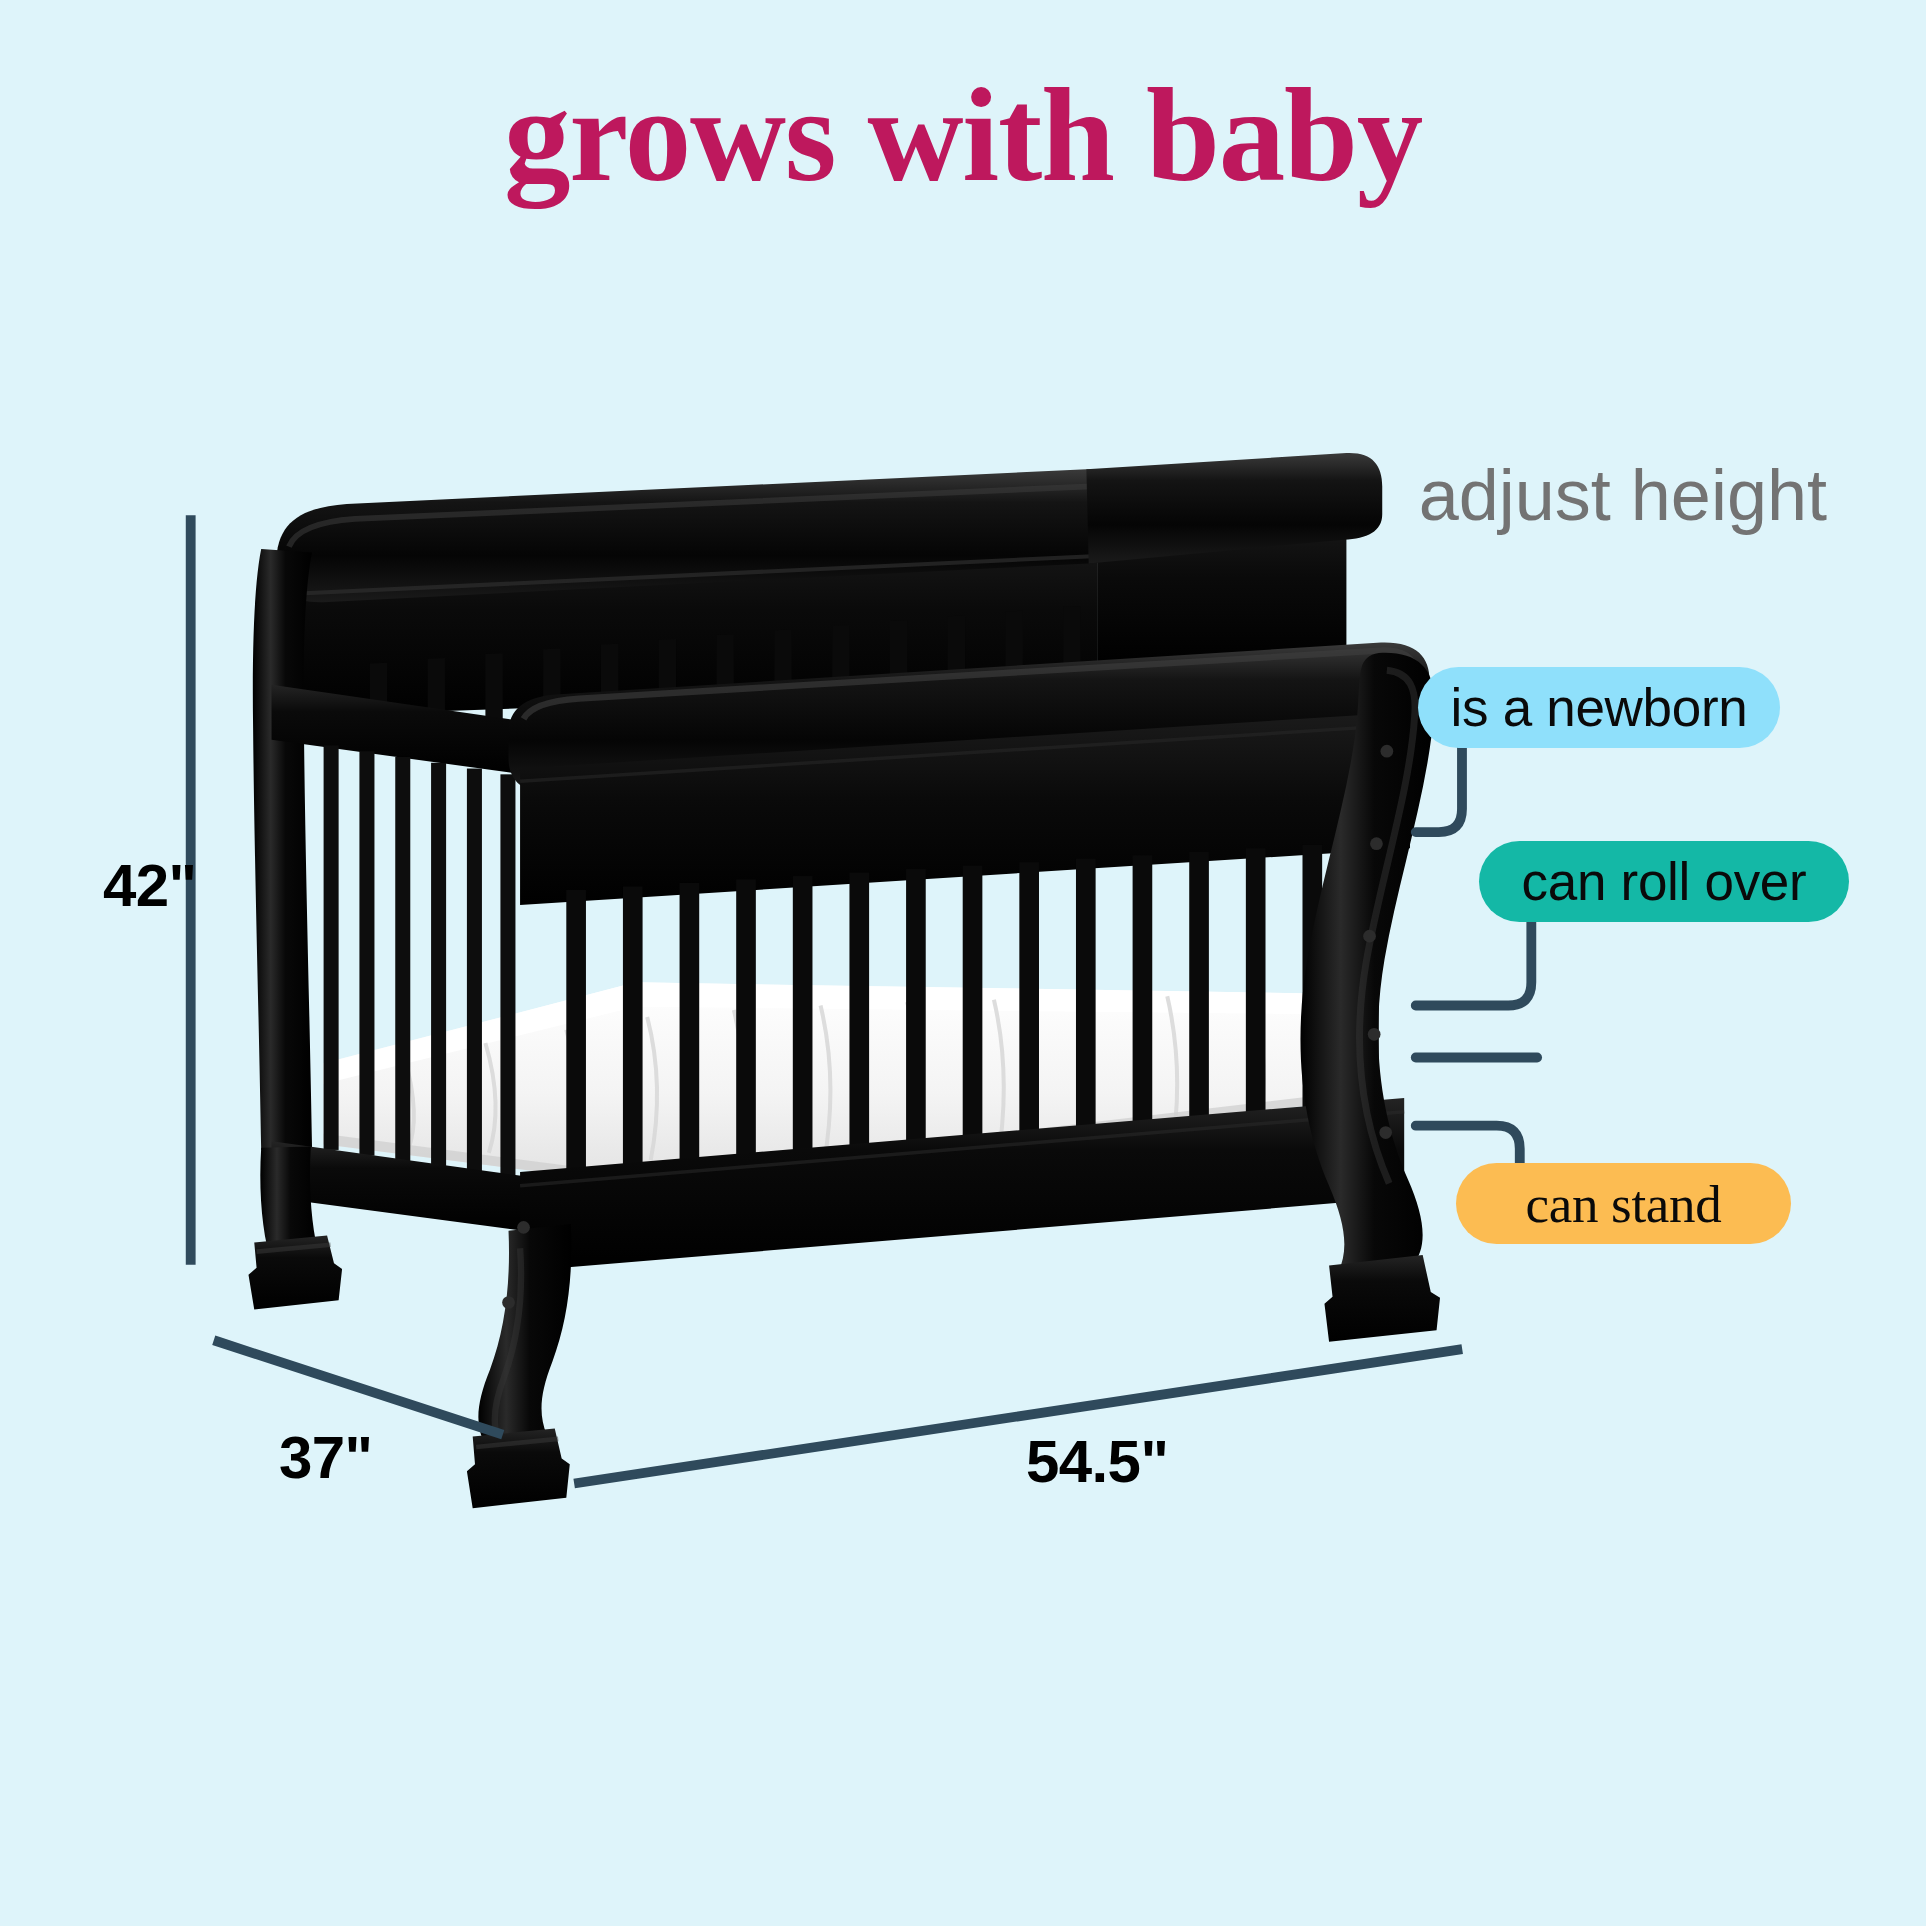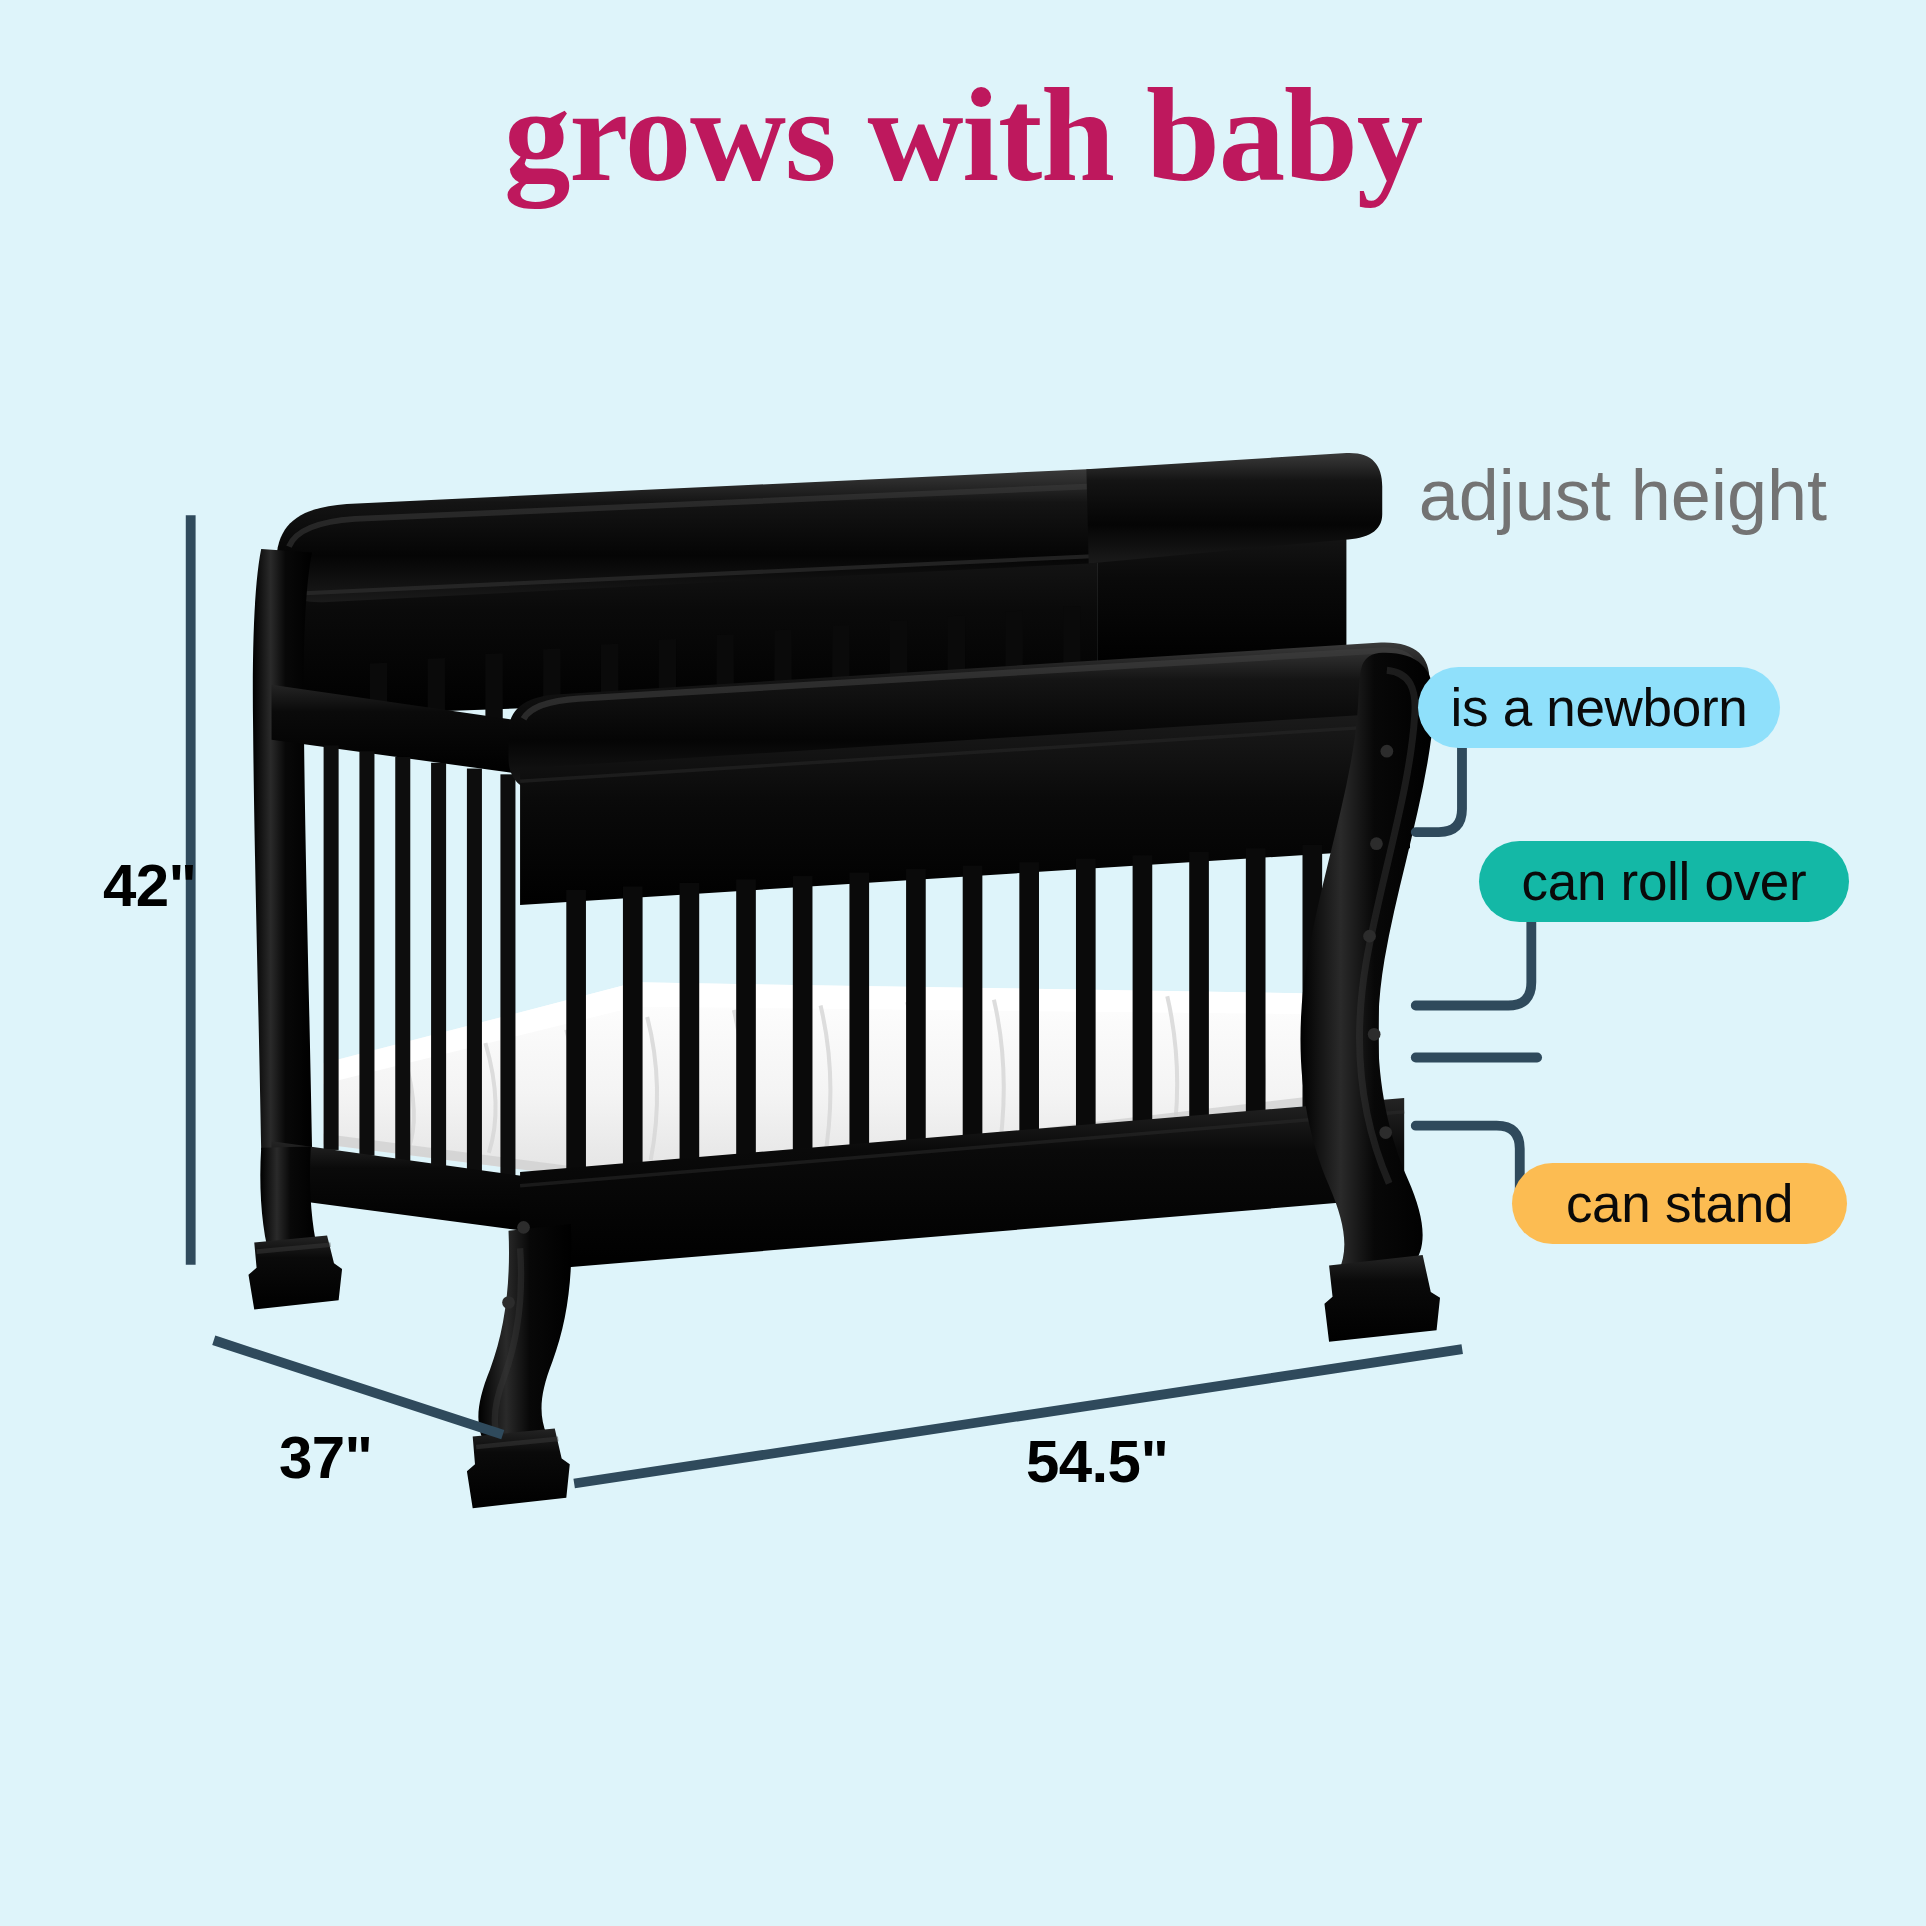--- a/index.html
+++ b/index.html
@@ -287,18 +287,18 @@
 
   <div class="pill" id="pill-0" style="left:1418px;top:667px;width:362px;height:81px;background:#8fe0fb;">
     <span>is a newborn</span>
   </div>
 
   <div class="pill" id="pill-1" style="left:1479px;top:841px;width:370px;height:81px;background:#14b8a6;">
     <span>can roll over</span>
   </div>
 
 
-  <div class="pill" id="pill-3" style="left:1512px;top:1163px;width:335px;height:81px;background:#fcbc52;">
+  <div class="pill" id="pill-3" style="left:1456px;top:1163px;width:335px;height:81px;background:#fcbc52;font-family:Liberation Serif, serif;">
     <span>can stand</span>
   </div>
 
 </div>
 
 
 </body></html>

